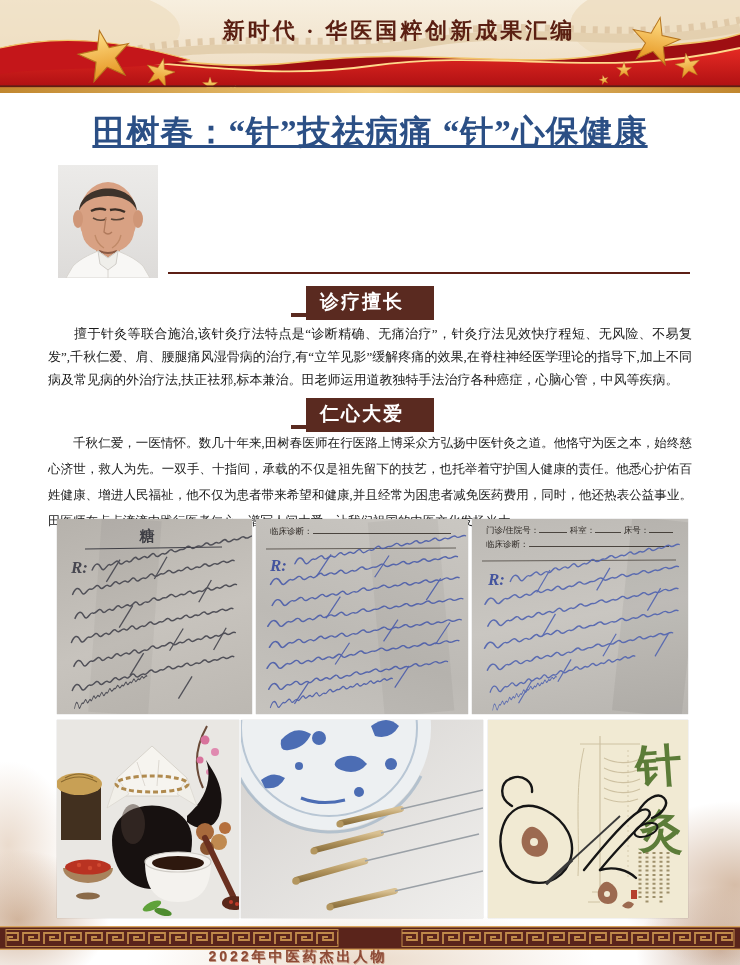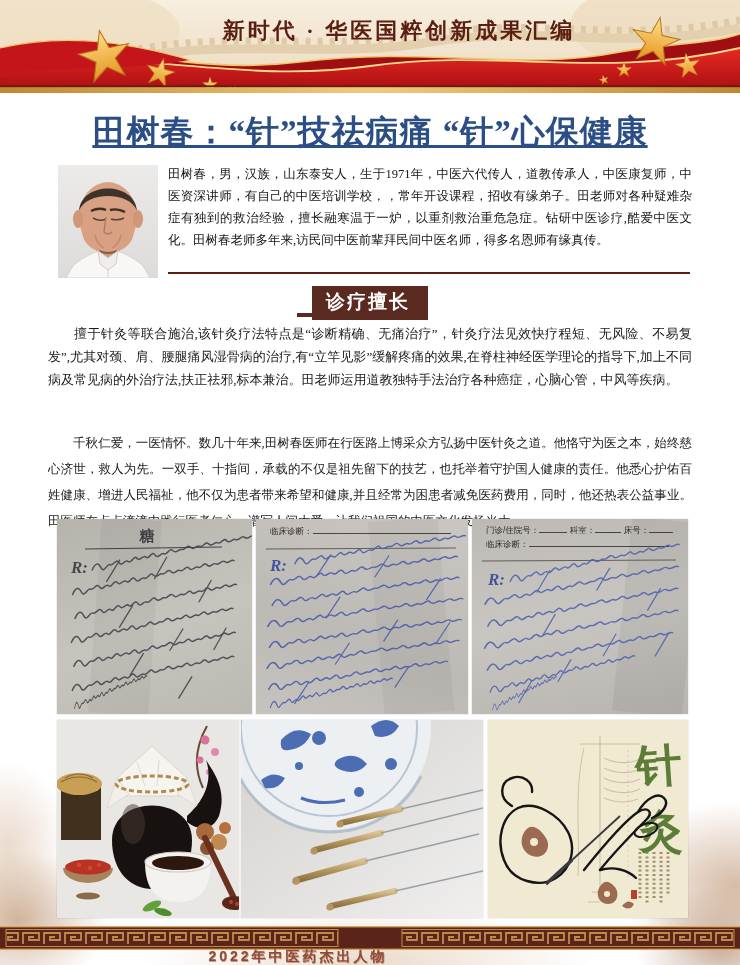--- a/index.html
+++ b/index.html
@@ -20,21 +20,21 @@
 
   
   .portrait{left:58px;top:165px;width:100px;height:113px;}
   .bio{left:168px;top:163px;width:524px;font-size:12.5px;line-height:22px;
     color:#161616;text-align:justify;}
   .bio-rule{left:168px;top:272px;width:522px;height:2px;background:#5c1f15;}
 
   
   .badge{left:0;width:740px;text-align:center;}
   .badge-inner{position:relative;display:inline-block;background:#5a2a20;color:#ffffff;
-    padding:3px 18px 5px 14px;font-size:19px;font-weight:bold;letter-spacing:2px;
+    padding:3px 30px 5px 14px;font-size:19px;font-weight:bold;letter-spacing:2px;
     font-family:"Liberation Sans","DejaVu Sans",sans-serif;}
   .badge-inner::before{content:"";position:absolute;left:-15px;bottom:3px;width:15px;height:4px;background:#5a2a20;}
   .para{left:48px;width:644px;color:#1a1a1a;text-align:justify;text-indent:2em;}
   .para1{top:322px;font-size:13px;line-height:23px;}
   .para2{top:430px;font-size:12.5px;line-height:26px;}
 
   
   .rx{top:519px;height:195px;overflow:hidden;box-shadow:0 0 1px rgba(0,0,0,.35);}
   .rx1{left:57px;width:195px;background:linear-gradient(160deg,#b6b2ac,#c7c3bd 55%,#bcb8b2);}
   .rx2{left:256px;width:212px;background:linear-gradient(200deg,#cac7c2,#bdbab5 60%,#c6c3be);}
@@ -148,28 +148,30 @@
       <path d="M63,70 q-2,9 -9,13" stroke="#c08a68" stroke-width="1.3" fill="none"></path>
       <path d="M41,86 q9,4 18,0" stroke="#8a5a44" stroke-width="2" fill="none"></path>
       <path d="M44,94 q6,3 12,0" stroke="#c08a68" stroke-width="1.2" fill="none"></path>
     </g>
     <g>
       <path d="M8,113 L15,101 C24,92 36,88 40,86 L50,93 L60,86 C64,88 76,92 85,101 L92,113 Z" fill="#f8f7f5" stroke="#d8d5d0" stroke-width="1"></path>
       <path d="M40,86 L50,93 L60,86 L58,99 L50,105 L42,99 Z" fill="#efeeea" stroke="#d0cdc8" stroke-width="1"></path>
       <path d="M50,105 V113" stroke="#d8d5d0" stroke-width="1"></path>
     </g>
   </svg>
-  <div class="abs bio">田树春，男，汉族，山东泰安人，生于1971年，中医六代传人，道教传承人，中医康复师，中医资深讲师，有自己的中医培训学校，，常年开设课程，招收有缘弟子。田老师对各种疑难杂症有独到的救治经验，擅长融寒温于一炉，以重剂救治重危急症。钻研中医诊疗,酷爱中医文化。田树春老师多年来,访民间中医前辈拜民间中医名师，得多名恩师有缘真传。</div>
   <div class="abs bio-rule"></div>
 
   <div class="abs badge" style="top:286px;">
     <span class="badge-inner">诊疗擅长</span>
   </div>
-  <div class="abs para para1">擅于针灸等联合施治,该针灸疗法特点是“诊断精确、无痛治疗”，针灸疗法见效快疗程短、无风险、不易复发”,尤其对颈、肩、腰腿痛风湿骨病的治疗,有“立竿见影”缓解疼痛的效果,在脊柱神经医学理论的指导下,加上不同病及常见病的外治疗法,扶正祛邪,标本兼治。田老师运用道教独特手法治疗各种癌症，心脑心管，中风等疾病。</div>
-
+  <div class="abs para para1">擅于针灸等联合施治,该针灸疗法特点是“诊断精确、无痛治疗”，针灸疗法见效快疗程短、无风险、不易复发”,千秋仁爱、肩、腰腿痛风湿骨病的治疗,有“立竿见影”缓解疼痛的效果,在脊柱神经医学理论的指导下,加上不同病及常见病的外治疗法,扶正祛邪,标本兼治。田老师运用道教独特手法治疗各种癌症，心脑心管，中风等疾病。</div>
+
+  <div class="abs badge" style="top:398px;">
+    <span class="badge-inner">仁心大爱</span>
+  </div>
   <div class="abs para para2">千秋仁爱，一医情怀。数几十年来,田树春医师在行医路上博采众方弘扬中医针灸之道。他恪守为医之本，始终慈心济世，救人为先。一双手、十指间，承载的不仅是祖先留下的技艺，也托举着守护国人健康的责任。他悉心护佑百姓健康、增进人民福祉，他不仅为患者带来希望和健康,并且经常为困患者减免医药费用，同时，他还热表公益事业。田医师在点点滴滴中践行医者仁心，谱写人间大爱，让我们祖国的中医文化发扬光大。</div>
 
   <div class="abs rx rx1">
     <svg class="rx-svg" width="195" height="195" viewBox="0 0 195 195">
       <defs>
         <path id="sq" d="M0 0 c3 -7 6 -8 9 -2 c3 6 6 -5 9 -3 c3 2 6 -7 9 -2 c3 5 6 -4 9 -1 c3 3 6 -7 9 -3 c3 4 6 -4 9 -1 c3 3 6 -7 9 -2 c3 5 6 -3 9 -1 c3 2 6 -7 9 -3 c3 4 6 -2 9 -1 c3 1 6 -6 9 -2 c3 4 6 -3 9 -1 c3 2 6 -6 9 -2 c3 4 6 -3 9 -1 c3 2 6 -6 9 -2 c3 4 6 -3 9 -1 c3 2 6 -5 9 -2 c3 3 6 -3 9 -1" fill="none" stroke-linecap="round"></path>
       </defs>
       <rect x="38" y="0" width="60" height="195" fill="#000" opacity="0.04" transform="rotate(4 68 97)"></rect>
       <text x="90" y="22" text-anchor="middle" font-size="15" fill="#3f3f46" font-weight="bold">糖</text>
       <line x1="28" y1="30" x2="165" y2="28" stroke="#3f3f46" stroke-width="1"></line>

